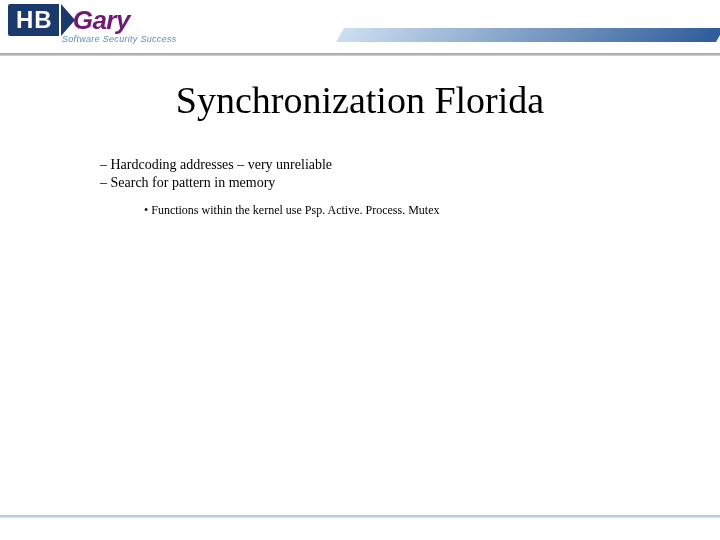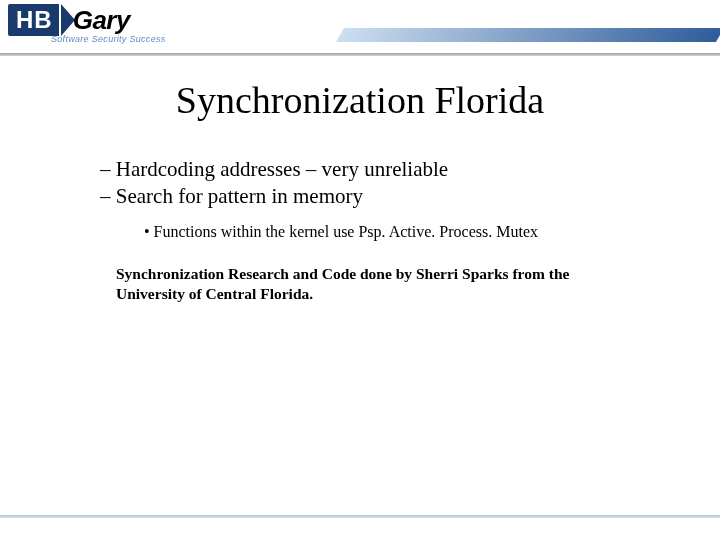--- a/index.html
+++ b/index.html
@@ -36,31 +36,31 @@
       border-radius: 2px 0 0 2px;
     }
     .logo-arrow {
       width: 0;
       height: 0;
       border-top: 16px solid transparent;
       border-bottom: 16px solid transparent;
       border-left: 14px solid #1a3a6d;
     }
     .logo-gary {
-      color: #000000;
+      color: #701a75;
       font-weight: bold;
       font-family: Arial, sans-serif;
       font-size: 26px;
       font-style: italic;
       margin-left: -4px;
       letter-spacing: -0.5px;
     }
     .tagline {
       position: absolute;
-      left: 51px;
+      left: 62px;
       top: 34px;
       font-family: Arial, sans-serif;
       font-size: 9px;
       font-style: italic;
       color: #5b8fc6;
       letter-spacing: 0.3px;
     }
     .header-stripe {
       position: absolute;
       right: 0;
@@ -92,29 +92,29 @@
     .bullet-l1 {
       font-size: 23px;
       line-height: 1.25;
       margin-left: 12px;
       padding-left: 20px;
       text-indent: -20px;
       margin-bottom: 2px;
     }
     .bullet-l1::before { content: "• "; }
     .bullet-l2 {
-      font-size: 21px;
+      font-size: 14px;
       line-height: 1.3;
       margin-left: 48px;
       padding-left: 18px;
       text-indent: -18px;
     }
     .bullet-l2::before { content: "– "; }
     .bullet-l3 {
-      font-size: 16px;
+      font-size: 12px;
       line-height: 1.35;
       margin-left: 92px;
       padding-left: 16px;
       text-indent: -16px;
     }
     .bullet-l3::before { content: "• "; }
     .spacer-s { height: 6px; }
     .spacer-m { height: 10px; }
     .credit {
       font-size: 15.5px;
@@ -147,16 +147,15 @@
 </div>
 
 <h1 class="title">Synchronization Florida</h1>
 
 <div class="content">
   <div class="spacer-s"></div>
   <div class="bullet-l2"><span>Hardcoding addresses – very unreliable</span></div>
   <div class="bullet-l2"><span>Search for pattern in memory</span></div>
   <div class="spacer-m"></div>
   <div class="bullet-l3"><span>Functions within the kernel use Psp. Active. Process. Mutex</span></div>
-  <div class="credit">Synchronization Research and Code done by Sherri Sparks from the University of Central Florida.</div>
 </div>
 
 <div class="footer-line"></div>
 
 </body></html>

